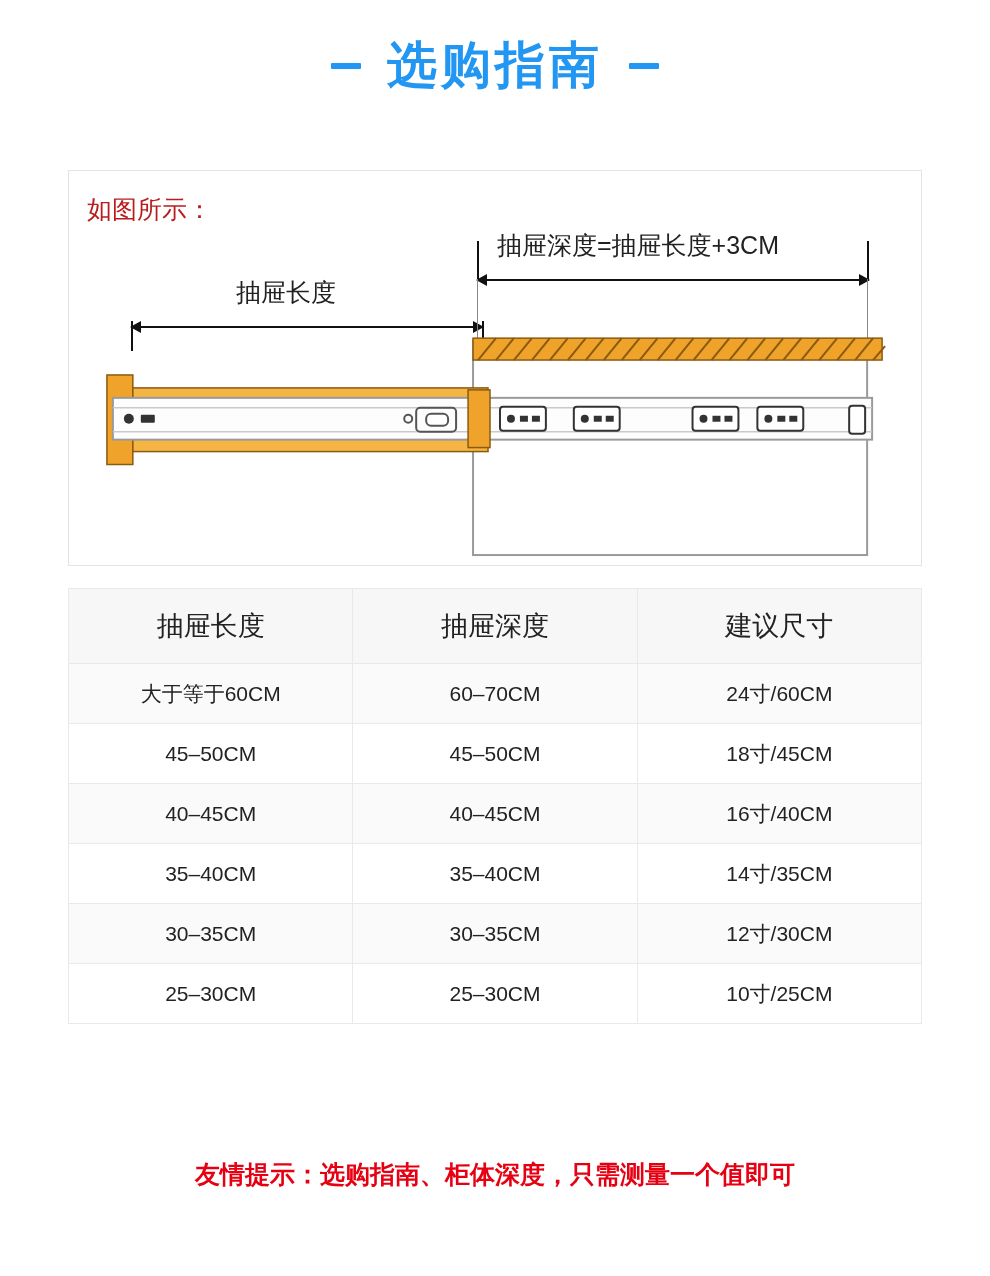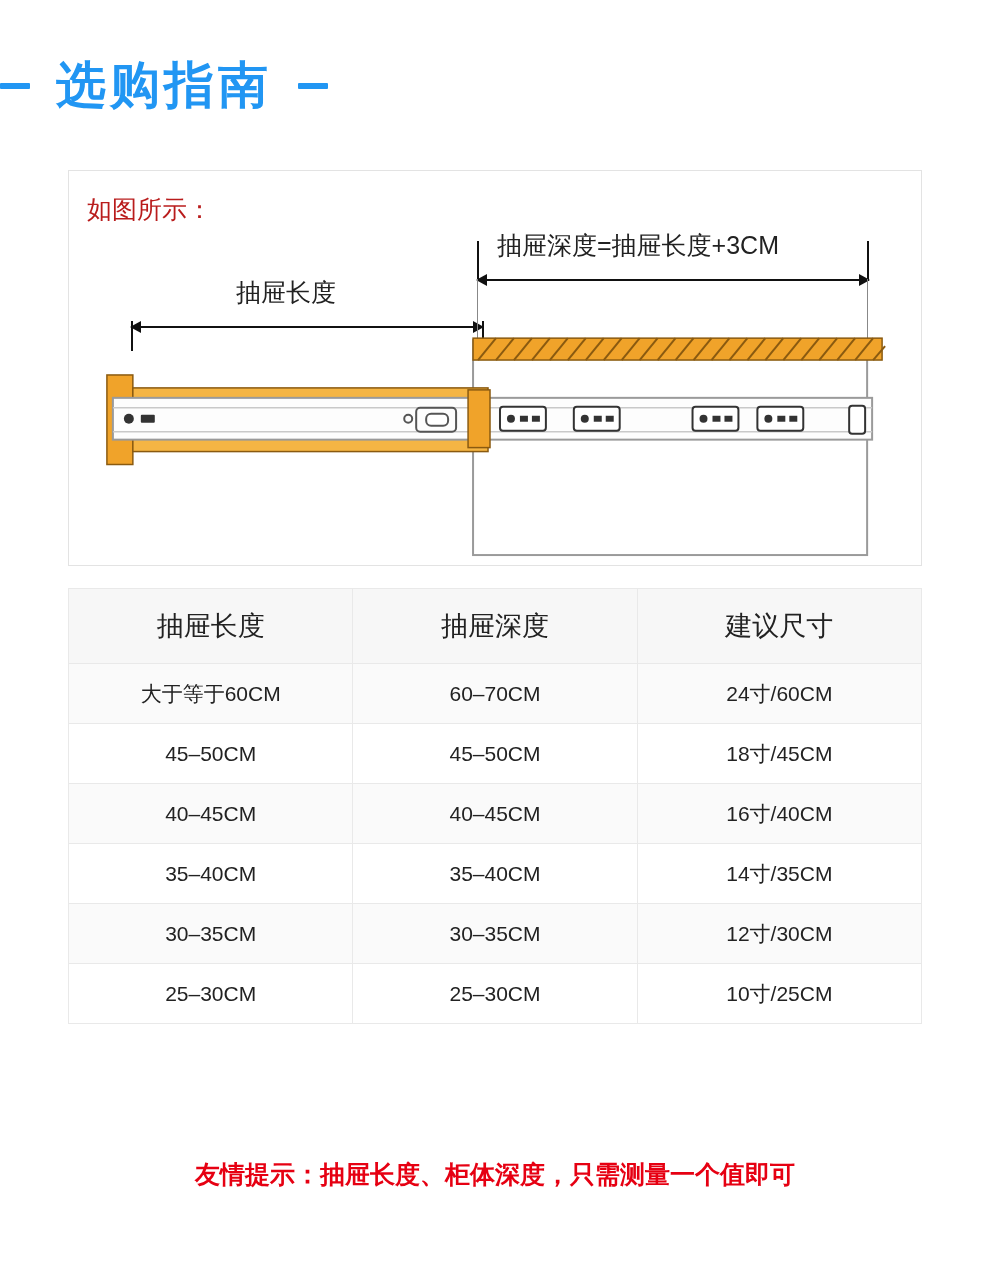--- a/index.html
+++ b/index.html
@@ -12,21 +12,22 @@
     height: 1276px;
     position: relative;
     font-family: "Liberation Sans", sans-serif;
     color: #222;
     overflow: hidden;
   }
 
   
   .title-wrap {
     width: 100%;
-    padding-top: 52px;
+    text-align: center;
+    padding-top: 32px;
     box-sizing: border-box;
   }
   .title {
     display: inline-flex;
     align-items: center;
     gap: 26px;
     color: #2196f3;
     font-size: 50px;
     font-weight: bold;
     letter-spacing: 4px;
@@ -279,13 +280,13 @@
       <td>12寸/30CM</td>
     </tr>
     <tr>
       <td>25–30CM</td>
       <td>25–30CM</td>
       <td>10寸/25CM</td>
     </tr>
   </tbody>
 </table>
 
-<div class="tip">友情提示：抽屉长度、柜体深度，只需测量一个值即可</div>
+<div class="tip">友情提示：选购指南、柜体深度，只需测量一个值即可</div>
 
 </body></html>

